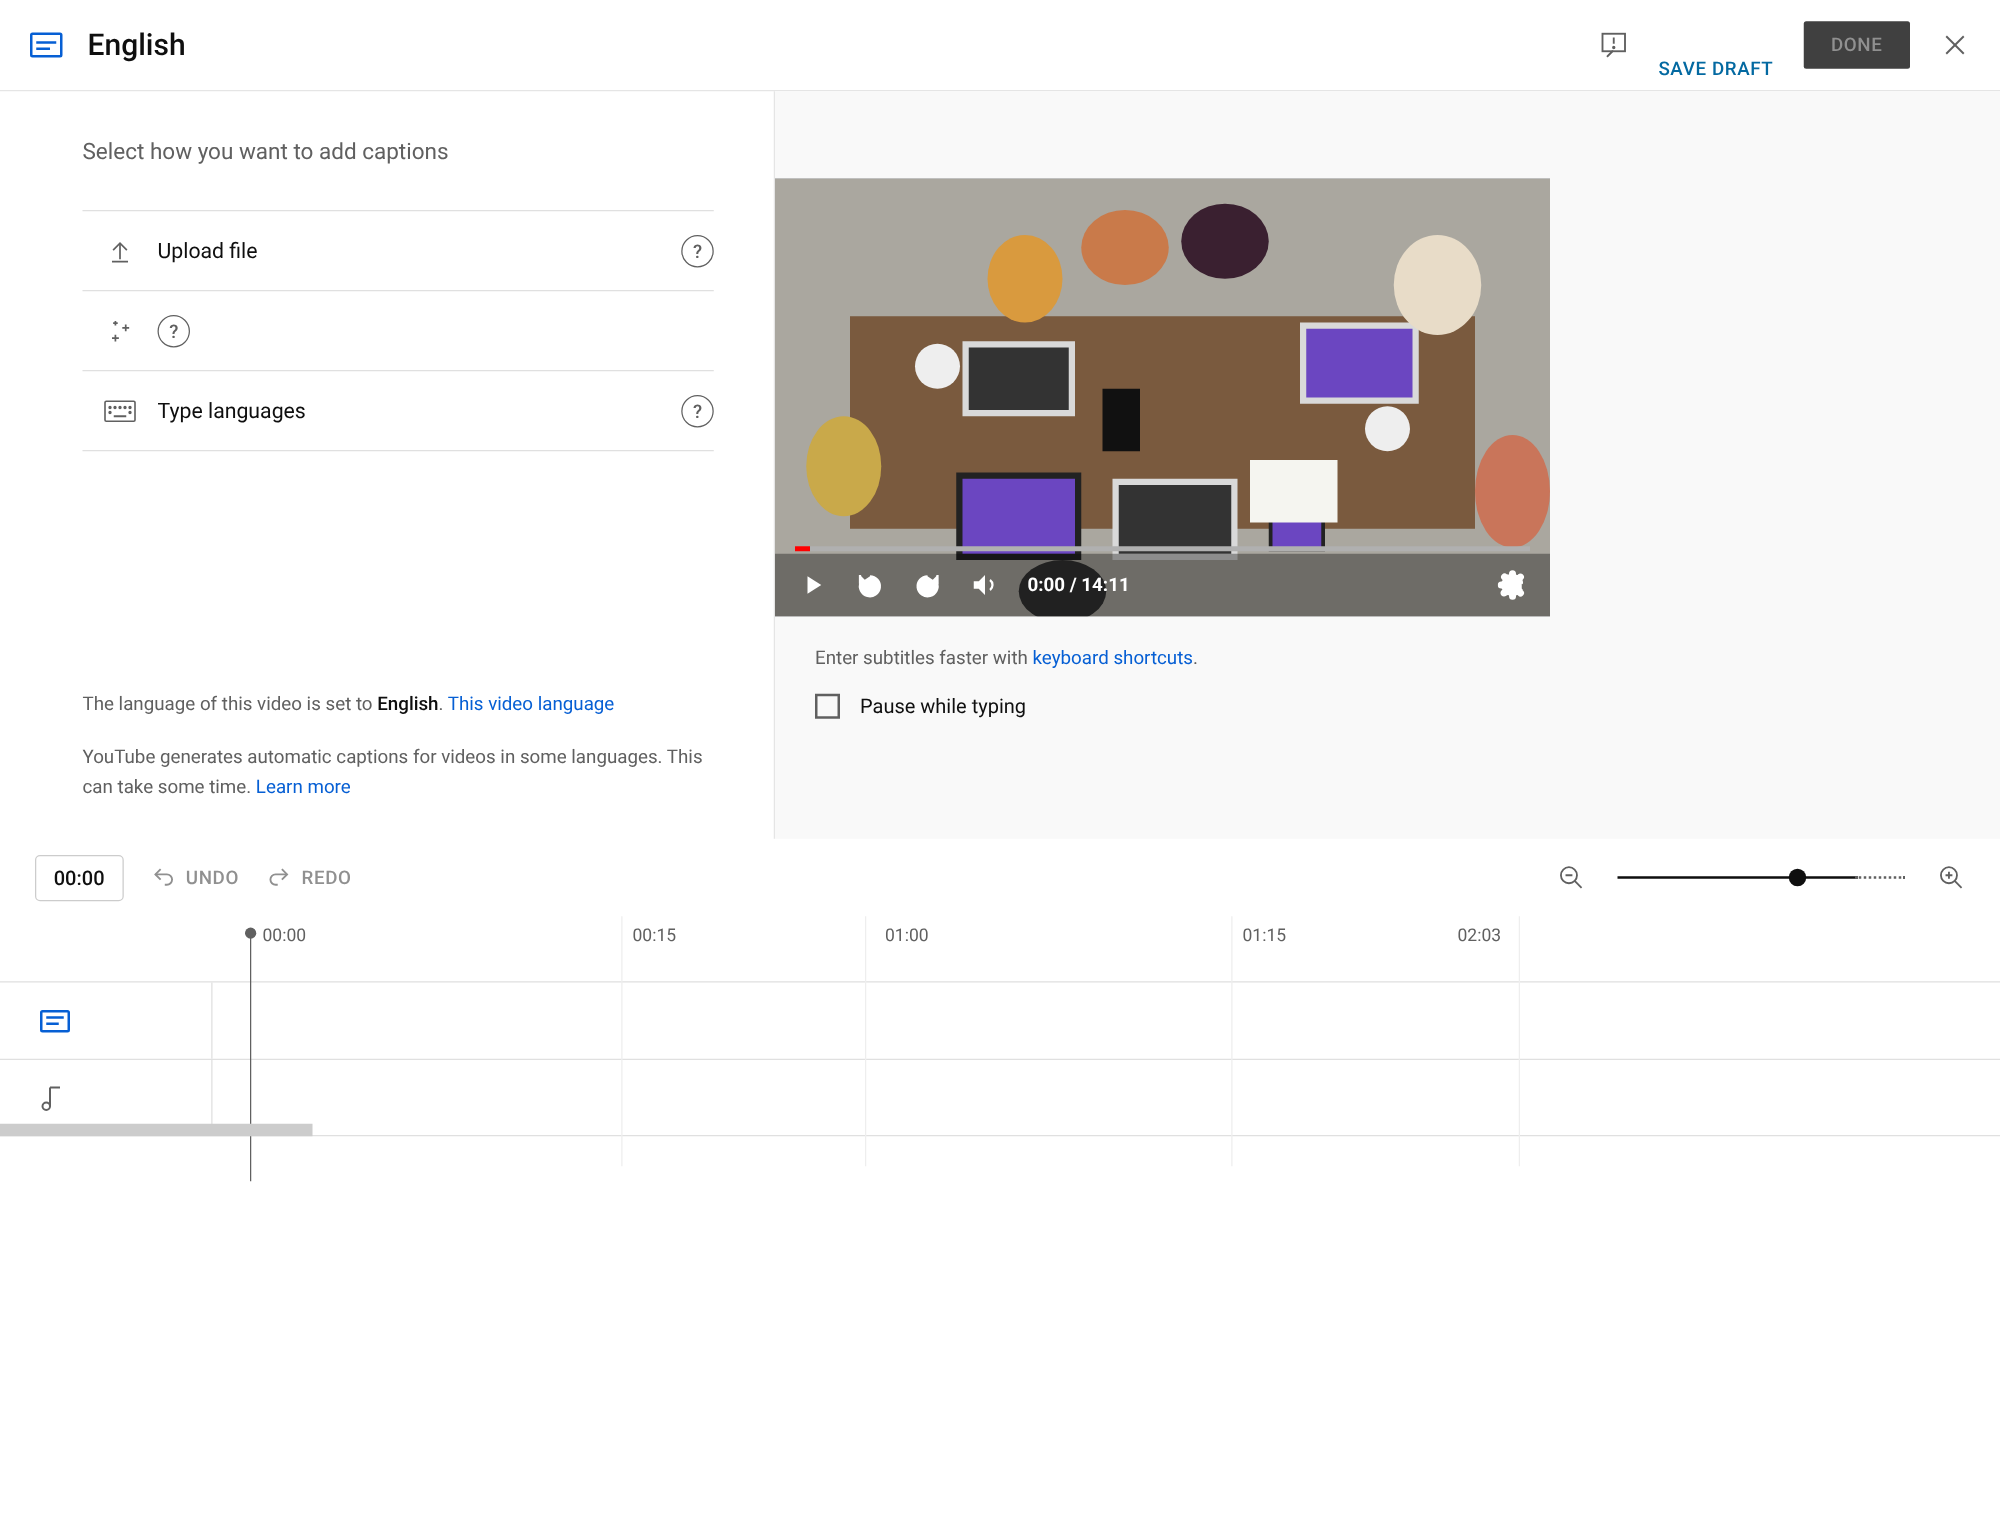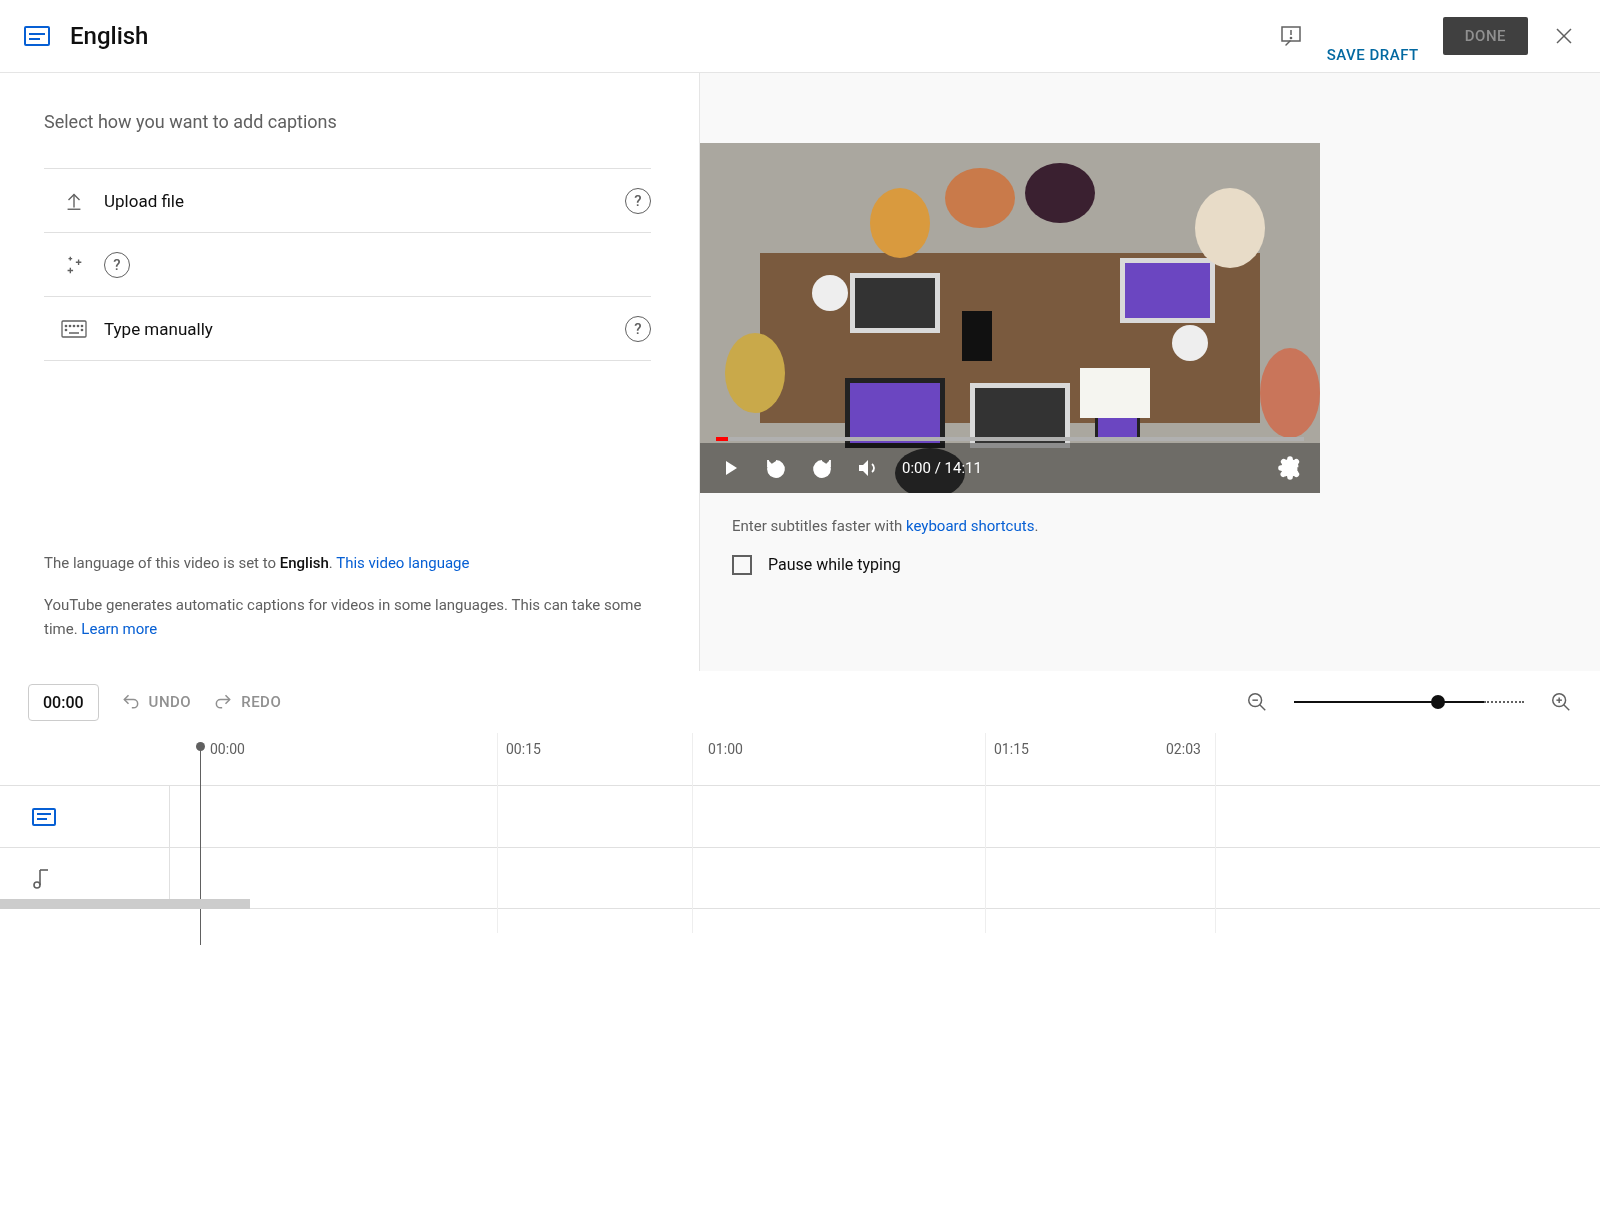--- a/index.html
+++ b/index.html
@@ -13,39 +13,39 @@
     .cc-icon-box span:nth-child(2){ width:70%; }
     .title { font-size: 24px; font-weight: 500; color: #0f0f0f; }
     .header-right { display: flex; align-items: center; gap: 24px; }
     .feedback-icon svg, .close-icon svg { width: 24px; height: 24px; }
     .btn-txt { font-size: 15px; font-weight: 500; letter-spacing: .5px; color: #0369a1; cursor: pointer; margin-top: 37px; }
     .btn-done { background: #404040; padding: 10px 22px; border-radius: 2px; font-size: 15px; font-weight: 500; letter-spacing: .5px; color: #909090; }
     .icon-btn { cursor: pointer; display:flex; align-items:center; justify-content:center; }
 
     
     .main { display: flex; height: 598px; }
-    .left-col { width: 700px; padding: 38px 48px 0 44px; border-right: 1px solid #e5e5e5; display:flex; flex-direction:column; }
+    .left-col { width: 620px; padding: 38px 48px 0 66px; border-right: 1px solid #e5e5e5; display:flex; flex-direction:column; }
     .right-col { flex: 1; background: #f9f9f9; padding: 0 0 0 0; }
 
     .prompt { font-size: 18px; color: #606060; margin-bottom: 36px; }
 
     .option-list { border-top: 1px solid #e0e0e0; }
     .option { display: flex; align-items: center; height: 64px; border-bottom: 1px solid #e0e0e0; cursor: pointer; }
     .option-icon { width: 60px; display:flex; justify-content:center; }
     .option-label { flex: 1; font-size: 17px; color: #0f0f0f; }
     .help-circ { width: 26px; height: 26px; border: 1.5px solid #606060; border-radius: 50%; display:flex; align-items:center; justify-content:center; font-size:15px; color:#606060; font-weight:500; }
 
     .lang-info { margin-top: auto; padding-bottom: 30px; font-size: 15px; line-height: 1.6; }
     .lang-line { color: #606060; }
     .lang-line b { color: #0f0f0f; font-weight: 500; }
     .link { color: #065fd4; cursor: pointer; }
     .lang-sub { color: #606060; margin-top: 18px; }
 
     
-    .video-wrap { margin: 70px 12px 0 0; width: 620px; height: 350px; position: relative; background:#222; }
+    .video-wrap { margin: 70px 12px 0 0; width: 620px; height: 350px; position: relative; background:#222;font-weight:bold; }
     .vid-svg { width:100%; height:100%; display:block; }
     .progress-bar { position:absolute; bottom:52px; left:16px; right:16px; height:4px; background:#b0b0b0; }
     .progress-bar .p-fill { width:2%; height:100%; background:#ff0000; }
     .controls { position:absolute; bottom:0; left:0; right:0; height:50px; display:flex; align-items:center; gap:22px; padding:0 18px; color:#fff; font-size:15px; }
     .controls svg { fill:#fff; width:24px; height:24px; }
     .controls .gear { margin-left:auto; }
     .skip-wrap { position:relative; width:24px; height:24px; }
     .skip-num { position:absolute; inset:0; display:flex; align-items:center; justify-content:center; font-size:8px; }
 
     .hint { padding: 24px 32px 0 32px; font-size: 15px; color:#606060; }
@@ -139,21 +139,21 @@
               <circle cx="5" cy="6" r=".7" fill="#606060"></circle>
               <circle cx="9" cy="6" r=".7" fill="#606060"></circle>
               <circle cx="13" cy="6" r=".7" fill="#606060"></circle>
               <circle cx="17" cy="6" r=".7" fill="#606060"></circle>
               <circle cx="21" cy="6" r=".7" fill="#606060"></circle>
               <circle cx="5" cy="10" r=".7" fill="#606060"></circle>
               <circle cx="21" cy="10" r=".7" fill="#606060"></circle>
               <line x1="8" y1="13" x2="18" y2="13" stroke-width="1.5"></line>
             </svg>
         </div>
-        <div class="option-label">Type manually</div>
+        <div class="option-label">Type languages</div>
         <div class="help-circ">?</div>
       </div>
     </div>
 
     <div class="lang-info">
       <div class="lang-line">
         <span>The language of this video is set to </span><b>English</b>. <span class="link">This video language</span>
       </div>
       <div class="lang-sub">
         <span>YouTube generates automatic captions for videos in some languages. This can take some time. </span><span class="link">Learn more</span>

